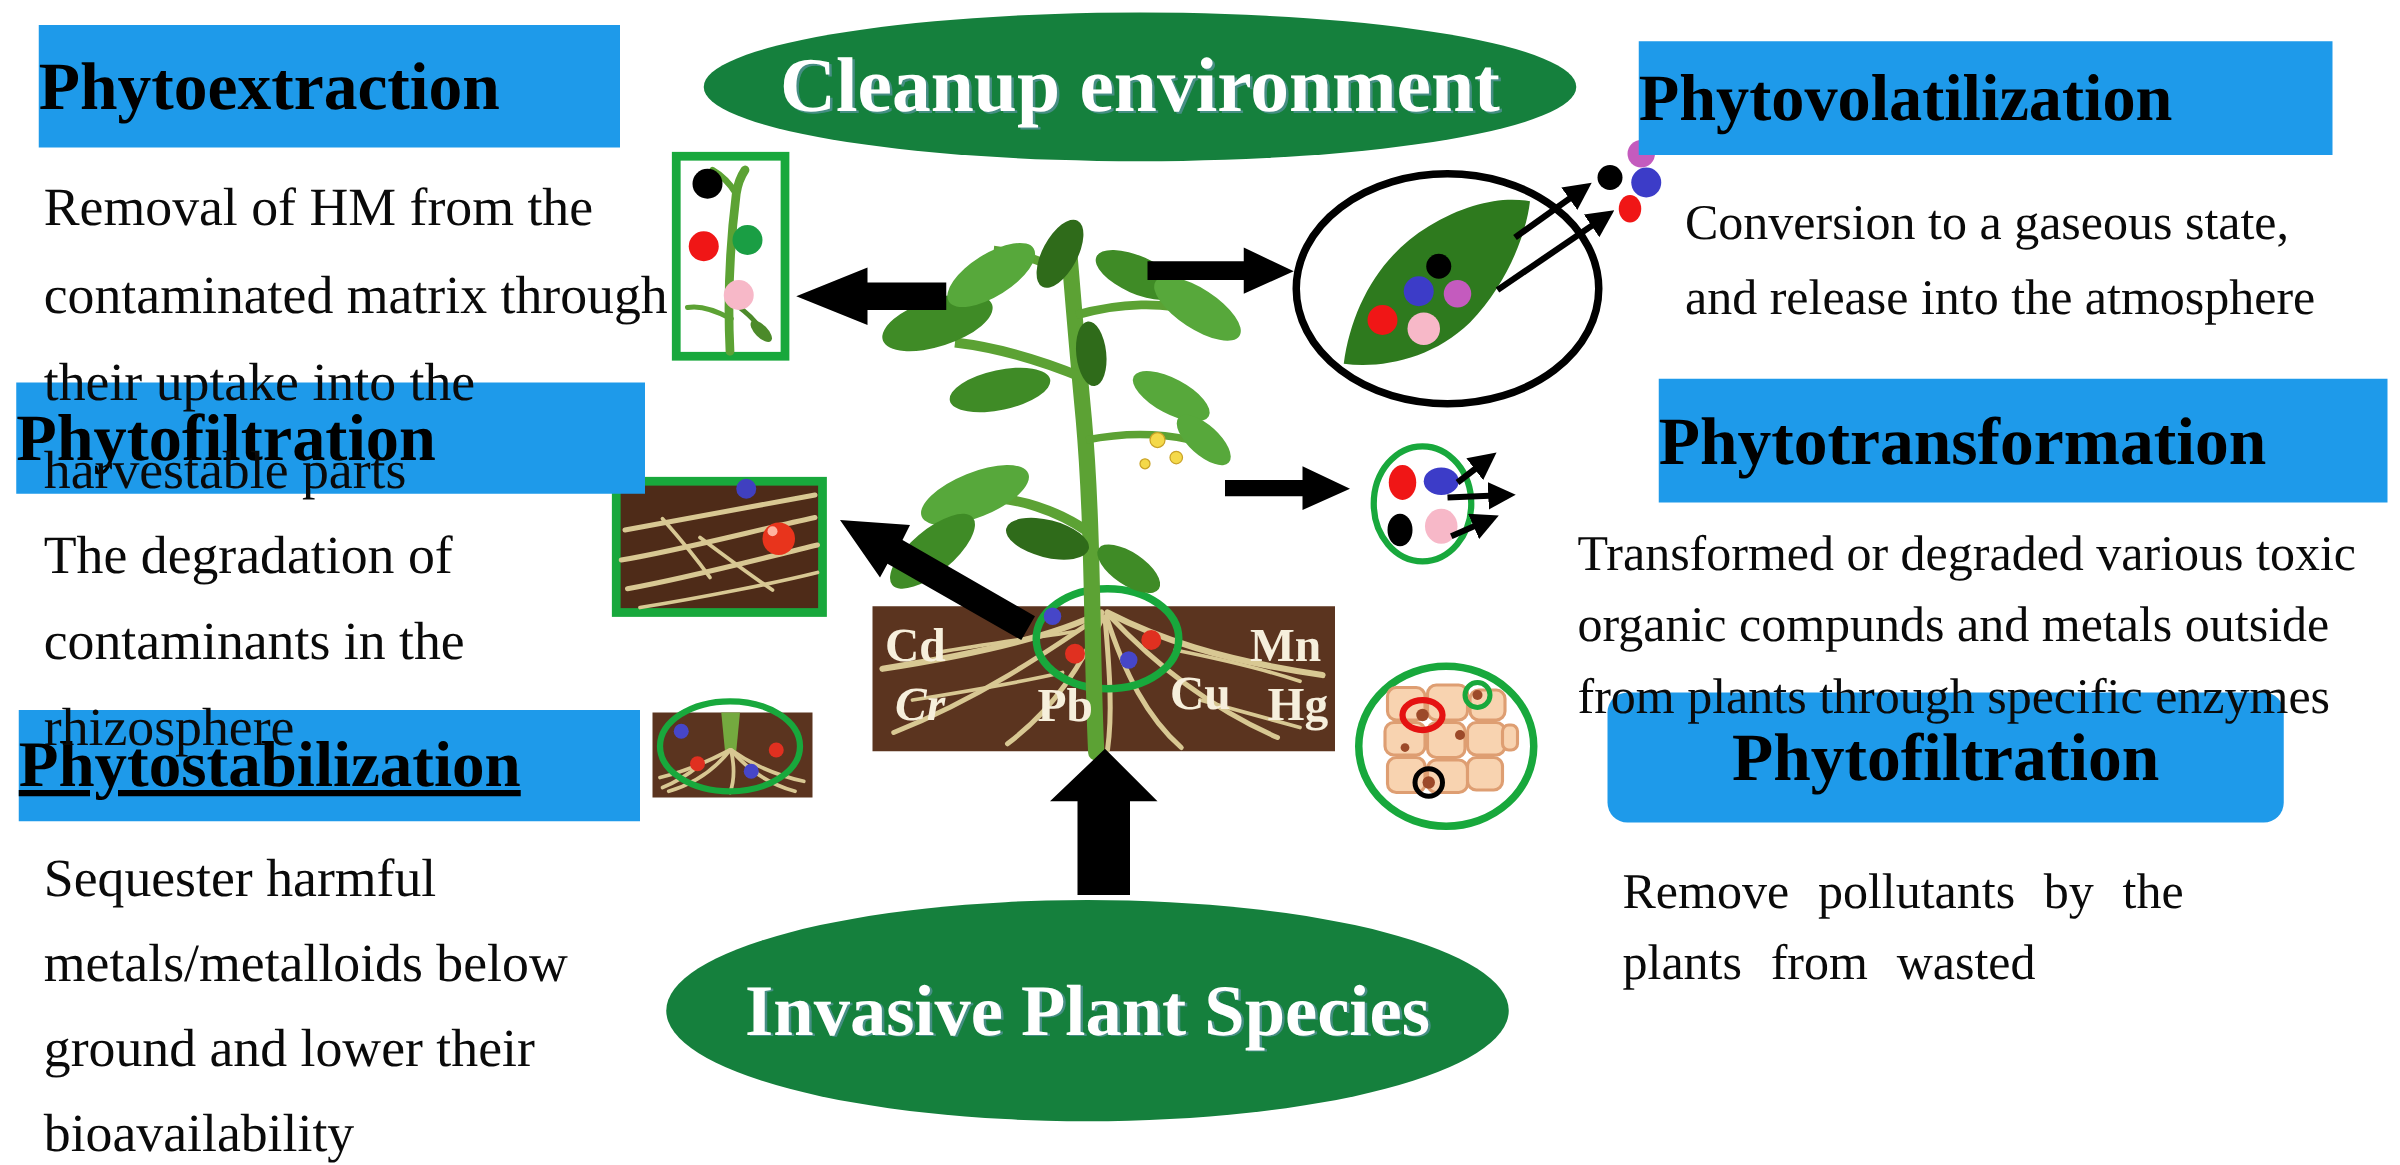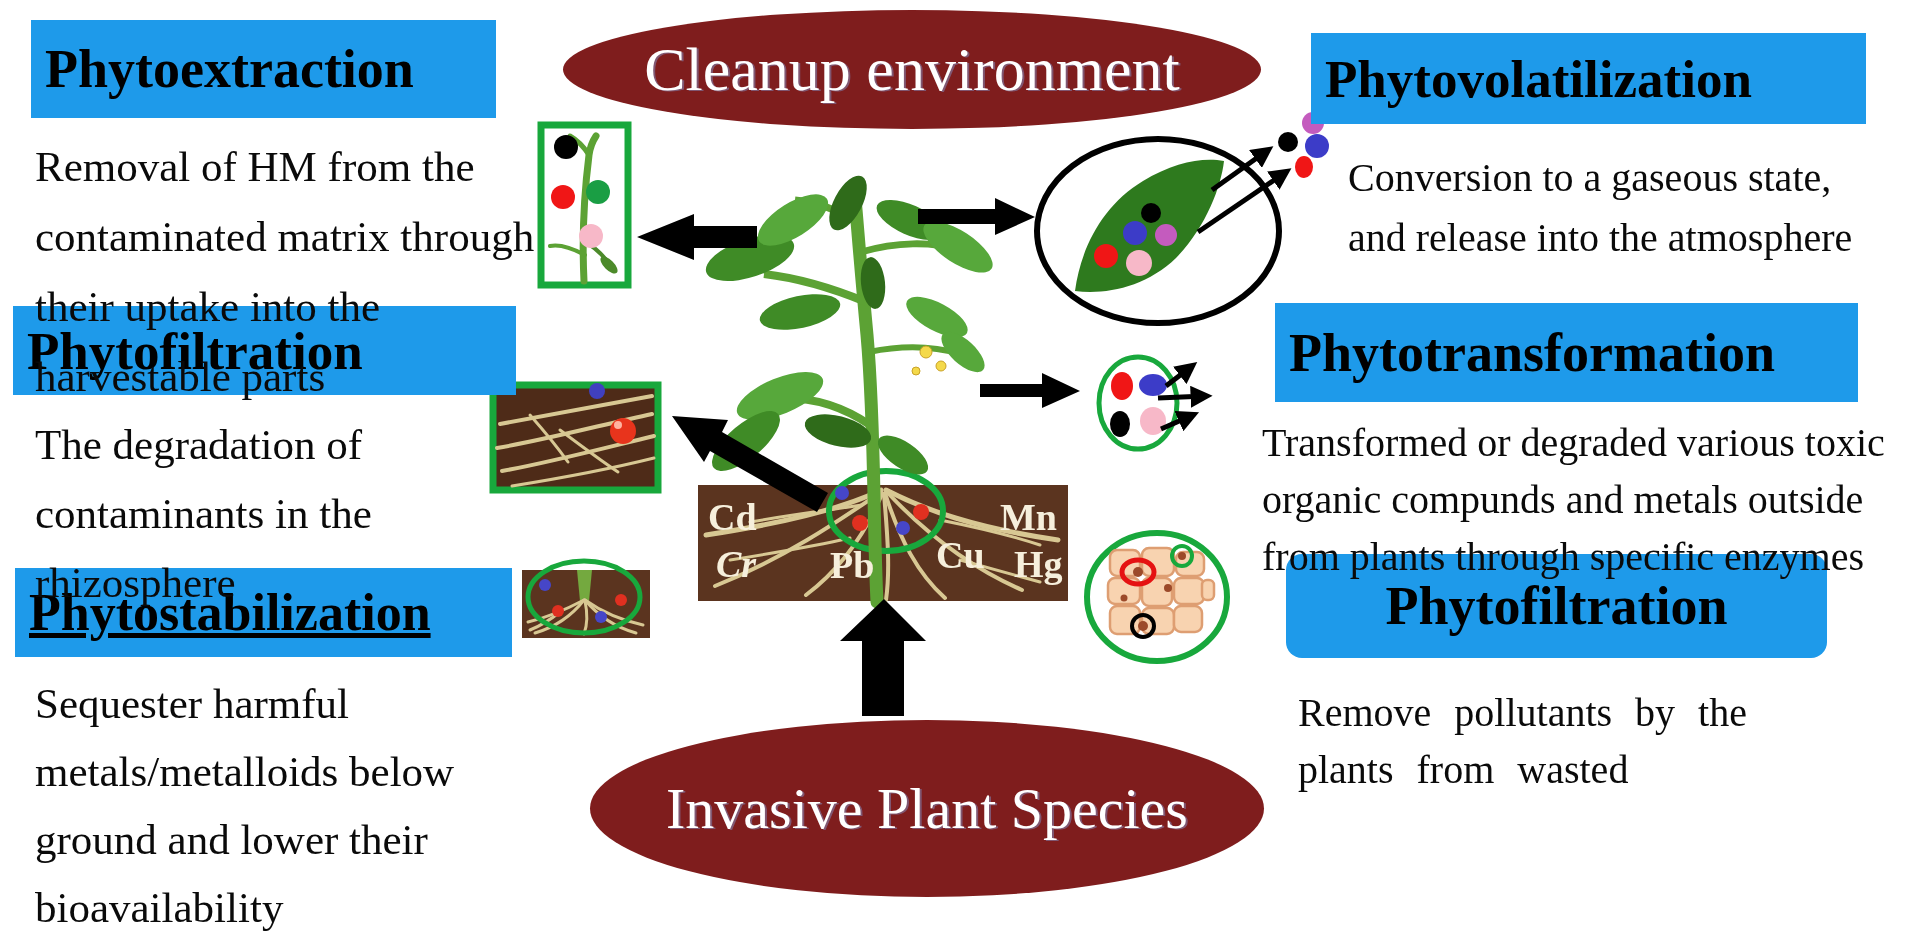--- a/index.html
+++ b/index.html
@@ -3,51 +3,51 @@
 <meta charset="utf-8">
 <style>
   html,body{margin:0;padding:0;background:#ffffff;}
   .canvas{
     position:relative;width:1920px;height:932px;background:#ffffff;overflow:hidden;
     font-family:"Liberation Serif", serif;color:#0a0a0a;
   }
   .txt{z-index:3;}
   .hbox{
     position:absolute;background:#1E9AEA;color:#000;font-weight:bold;
-    display:flex;align-items:center;padding-left:14px;box-sizing:border-box;
+    display:flex;align-items:center;padding-left:0;box-sizing:border-box;
     letter-spacing:0px;white-space:nowrap;
   }
   .hbox.centered{justify-content:center;padding-left:0;}
   .body-text{
     position:absolute;white-space:pre-line;color:#0a0a0a;
   }
   .gray-ellipse{
-    position:absolute;background:#7f1d1d;border-radius:50%;
+    position:absolute;background:#15803d;border-radius:50%;
     display:flex;align-items:center;justify-content:center;
-    color:#ffffff;font-weight:normal;white-space:nowrap;
+    color:#ffffff;font-weight:bold;white-space:nowrap;
     text-shadow:2px 1px 0 rgba(130,160,220,0.45);
   }
   .soil{
     position:absolute;left:698px;top:485px;width:370px;height:116px;
     background:#5B341F;z-index:1;
   }
   .metal{
     position:absolute;color:#F6EFDC;font-weight:bold;font-size:38px;line-height:1;
   }
   svg.overlay{position:absolute;left:0;top:0;z-index:2;}
 </style>
 </head>
 <body>
 
 <div class="canvas">
 
   <div class="soil"></div>
 
   <div class="gray-ellipse txt" style="left:563px;top:10px;width:698px;height:119px;font-size:62px;">Cleanup environment</div>
-  <div class="gray-ellipse txt" style="left:590px;top:720px;width:674px;height:177px;font-size:58px;">Invasive Plant Species</div>
+  <div class="gray-ellipse txt" style="left:533px;top:720px;width:674px;height:177px;font-size:58px;">Invasive Plant Species</div>
 
   <svg class="overlay" width="1920" height="932" viewBox="0 0 1920 932">
     <defs>
       <marker id="ah" viewBox="0 0 10 10" refX="7" refY="5" markerWidth="22" markerHeight="22" orient="auto" markerUnits="userSpaceOnUse">
         <path d="M0,0 L10,5 L0,10 Z" fill="#000"></path>
       </marker>
     </defs>
 
     <g stroke="#D8C893" fill="none" stroke-linecap="round">
       <path d="M881,490 C845,508 790,522 706,535" stroke-width="5"></path>
@@ -207,21 +207,21 @@
       <line x1="1166" y1="386" x2="1192" y2="366" marker-end="url(#ah)"></line>
       <line x1="1158" y1="398" x2="1206" y2="396" marker-end="url(#ah)"></line>
       <line x1="1161" y1="429" x2="1193" y2="415" marker-end="url(#ah)"></line>
     </g>
   </svg>
 
   <div class="hbox txt" style="left:31px;top:20px;width:465px;height:98px;font-size:54px;">Phytoextraction</div>
   <div class="hbox txt" style="left:13px;top:306px;width:503px;height:89px;font-size:53px;">Phytofiltration</div>
   <div class="hbox txt" style="left:15px;top:568px;width:497px;height:89px;font-size:52px;text-decoration:underline;">Phytostabilization</div>
   <div class="hbox txt" style="left:1311px;top:33px;width:555px;height:91px;font-size:53px;">Phytovolatilization</div>
-  <div class="hbox txt" style="left:1275px;top:303px;width:583px;height:99px;font-size:54px;">Phytotransformation</div>
+  <div class="hbox txt" style="left:1327px;top:303px;width:583px;height:99px;font-size:54px;">Phytotransformation</div>
   <div class="hbox centered txt" style="left:1286px;top:554px;width:541px;height:104px;font-size:54px;border-radius:16px;">Phytofiltration</div>
 
   <div class="body-text txt" style="left:35px;top:132px;width:545px;font-size:43px;line-height:70px;">Removal of HM from the
 contaminated matrix through
 their uptake into the
 harvestable parts</div>
   <div class="body-text txt" style="left:35px;top:410px;width:480px;font-size:43px;line-height:69px;">The degradation of
 contaminants in the
 rhizosphere</div>
   <div class="body-text txt" style="left:35px;top:670px;width:540px;font-size:43px;line-height:68px;">Sequester harmful

